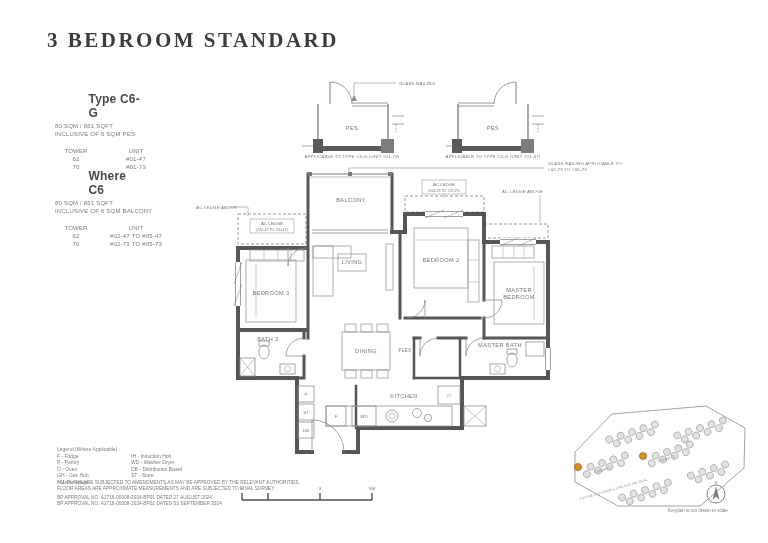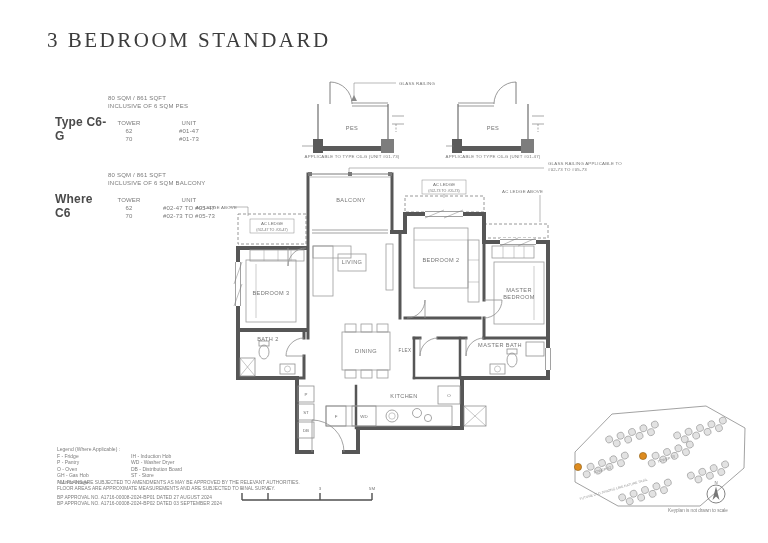--- a/index.html
+++ b/index.html
@@ -1,21 +1,21 @@
 <!DOCTYPE html>
 <html><head>
 <meta charset="utf-8">
 <style>
   html,body{margin:0;padding:0;}
   body{width:768px;height:543px;position:relative;background:#ffffff;overflow:hidden;
        font-family:"Liberation Sans",sans-serif;color:#6b6b6b;}
   .abs{position:absolute;}
   #page-title{left:47px;top:28px;font-family:"Liberation Serif",serif;font-size:21px;
-       letter-spacing:2.5px;color:#3c3c3c;font-weight:400;}
-  .type-block{display:flex;align-items:flex-end;}
+       letter-spacing:2.5px;color:#3c3c3c;font-weight:700;}
+  .type-block{display:flex;align-items:center;flex-direction:column;}
   .type-name{width:53px;font-size:12px;font-weight:bold;color:#4a4a4a;letter-spacing:.2px;}
   .type-details{font-size:6px;line-height:8px;color:#7a7a7a;letter-spacing:.2px;padding-top:2px;}
   .tu-table{margin-top:9px;}
   .tu-row{display:flex;}
   .tu-tower{width:42px;text-align:center;}
   .tu-unit{width:78px;text-align:center;}
   #legend-block{left:57px;top:446px;font-size:5px;line-height:6.6px;color:#7c7c7c;}
   .legend-cols{display:flex;}
   .legend-col1{width:74px;}
   #disclaimer-block{left:57px;top:480px;font-size:4.8px;line-height:6.2px;color:#7c7c7c;}

